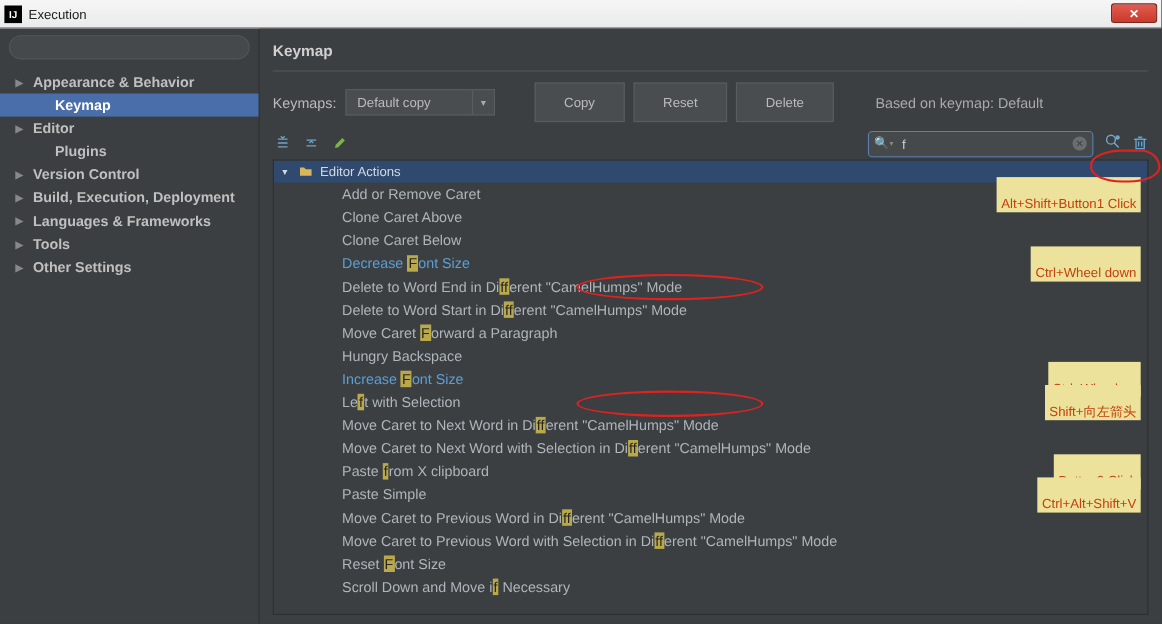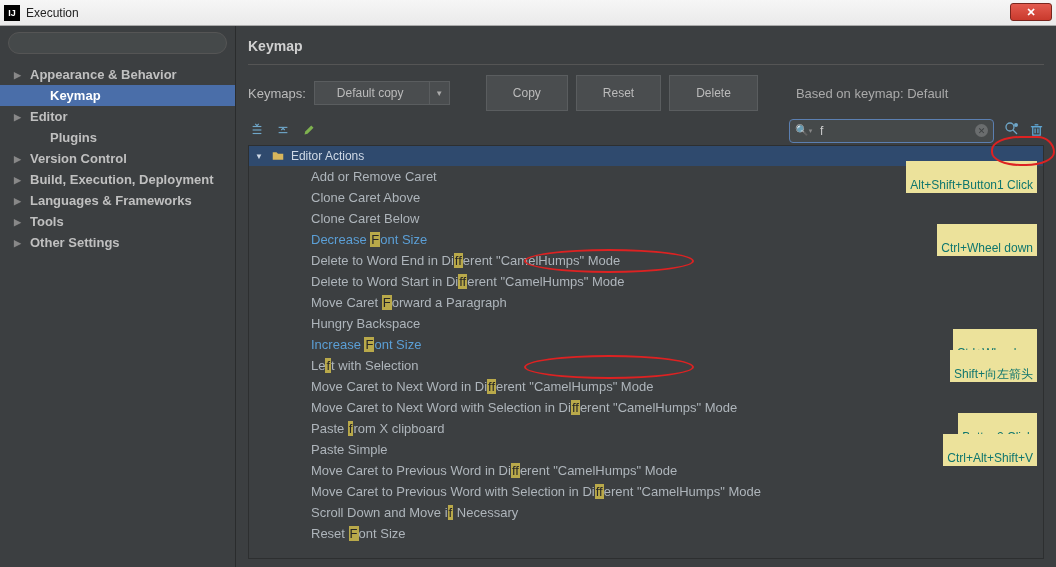--- a/index.html
+++ b/index.html
@@ -125,21 +125,21 @@
     align-items: center;
     padding: 0 12px 10px;
     gap: 8px;
   }
   .clabel { color: #bbb; font-size: 13px; }
   .dropdown {
     width: 136px; height: 24px;
     background: #4a4d4f;
     border: 1px solid #5a5d5f;
     display: flex; align-items: center;
-    padding: 0 22px;
+    padding: 0 10px;
     color: #bbb;
     position: relative;
   }
   .dropdown .dd-arrow {
     position: absolute; right: 0; top: 0;
     width: 20px; height: 100%;
     border-left: 1px solid #5a5d5f;
     display: flex; align-items: center; justify-content: center;
     font-size: 8px; color: #aaa;
   }
@@ -228,21 +228,21 @@
     padding-left: 62px;
     color: #aeb5bb;
     font-size: 13px;
     white-space: nowrap;
   }
   .at-row.link { color: #5b9fd6; }
   .at-row .shortcut {
     position: absolute;
     right: 6px;
     background: #ece29b;
-    color: #0f766e;
+    color: #c2410c;
     padding: 16px 4px;
     font-size: 12px;
     height: 17px;
     line-height: 17px;
   }
   .hl { background: #b9a94a; color: #262626; padding: 0 1px; }
   .at-container { position: relative; }
   
   .ellipse {
     position: absolute;
@@ -438,24 +438,24 @@
             <span>Paste Simple</span>
             <span class="shortcut">Ctrl+Alt+Shift+V</span>
           </div>
           <div class="at-row">
             <span>Move Caret to Previous Word in Di<span class="hl">ff</span>erent "CamelHumps" Mode</span>
           </div>
           <div class="at-row">
             <span>Move Caret to Previous Word with Selection in Di<span class="hl">ff</span>erent "CamelHumps" Mode</span>
           </div>
           <div class="at-row">
+            <span>Reset <span class="hl">F</span>ont Size</span>
+          </div>
+          <div class="at-row">
             <span>Scroll Down and Move i<span class="hl">f</span> Necessary</span>
-          </div>
-          <div class="at-row">
-            <span>Reset <span class="hl">F</span>ont Size</span>
           </div>
         </div>
     </div>
 
     <div class="ellipse ell-search"></div>
     <div class="ellipse ell-dec"></div>
     <div class="ellipse ell-inc"></div>
   </div>
 </div>
 

